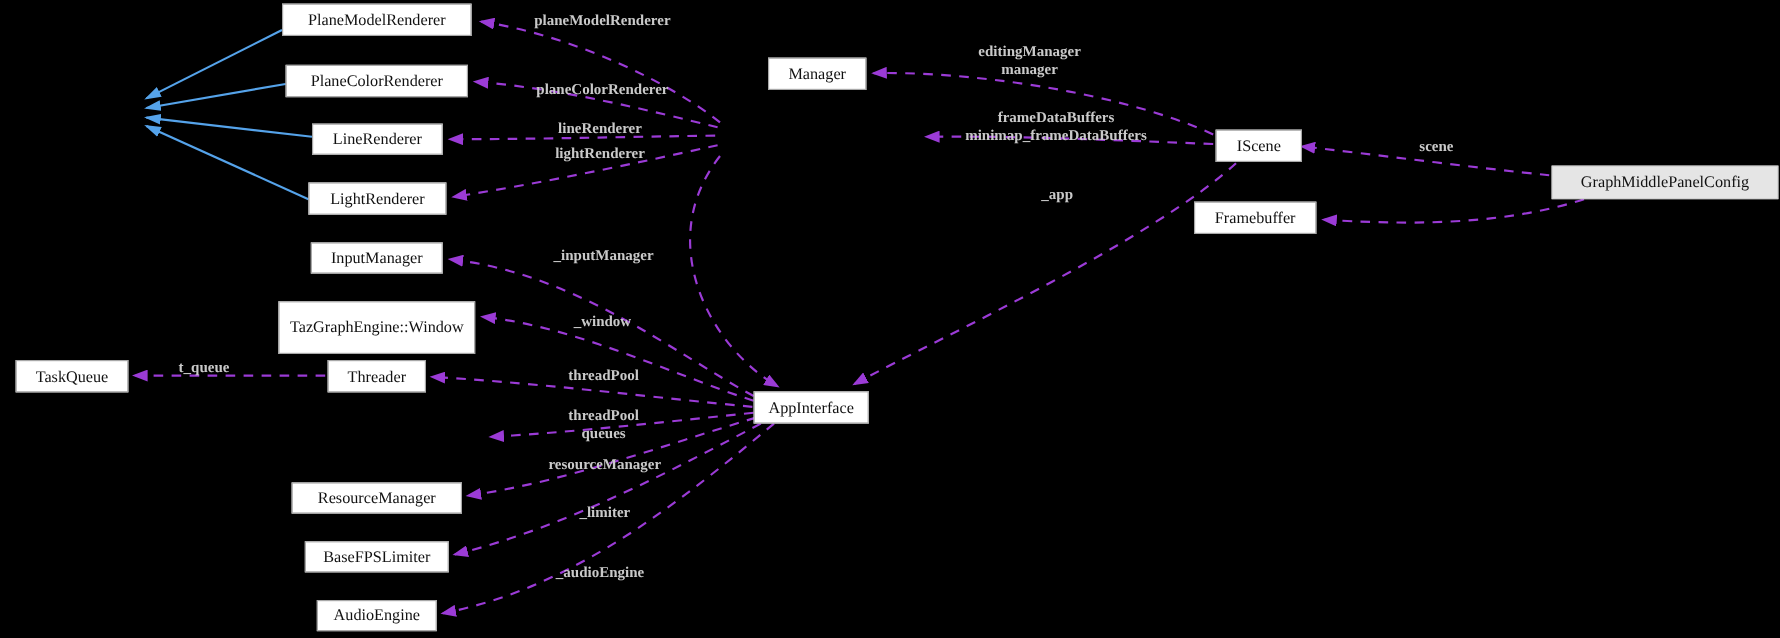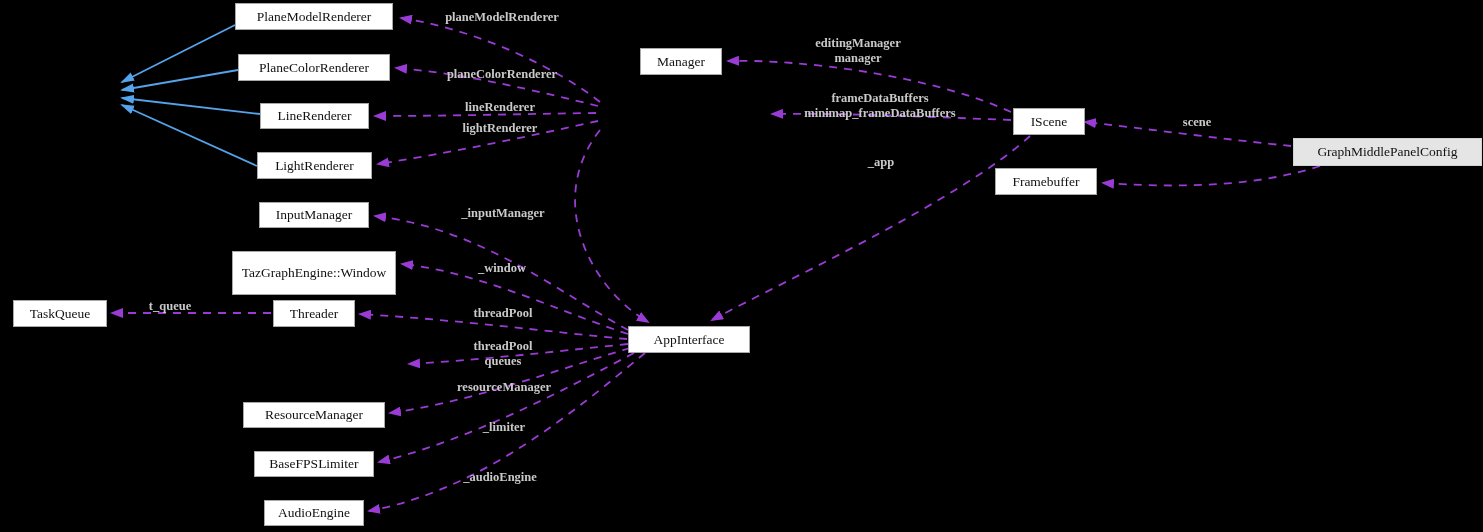--- a/index.html
+++ b/index.html
@@ -96,21 +96,21 @@
   </div>
   <div class="node" style="left:243px;top:402px;width:142px;height:26px">
     <span>ResourceManager</span>
   </div>
   <div class="node" style="left:254px;top:451px;width:120px;height:26px">
     <span>BaseFPSLimiter</span>
   </div>
   <div class="node" style="left:264px;top:500px;width:100px;height:26px">
     <span>AudioEngine</span>
   </div>
-  <div class="node" style="left:628px;top:326px;width:122px;height:27px">
+  <div class="node" style="left:628px;top:326px;width:96px;height:27px">
     <span>AppInterface</span>
   </div>
 
   <div class="elabel" style="left:502px;top:10px">
     <span>planeModelRenderer</span>
   </div>
   <div class="elabel" style="left:502px;top:67px">
     <span>planeColorRenderer</span>
   </div>
   <div class="elabel" style="left:500px;top:100px">

